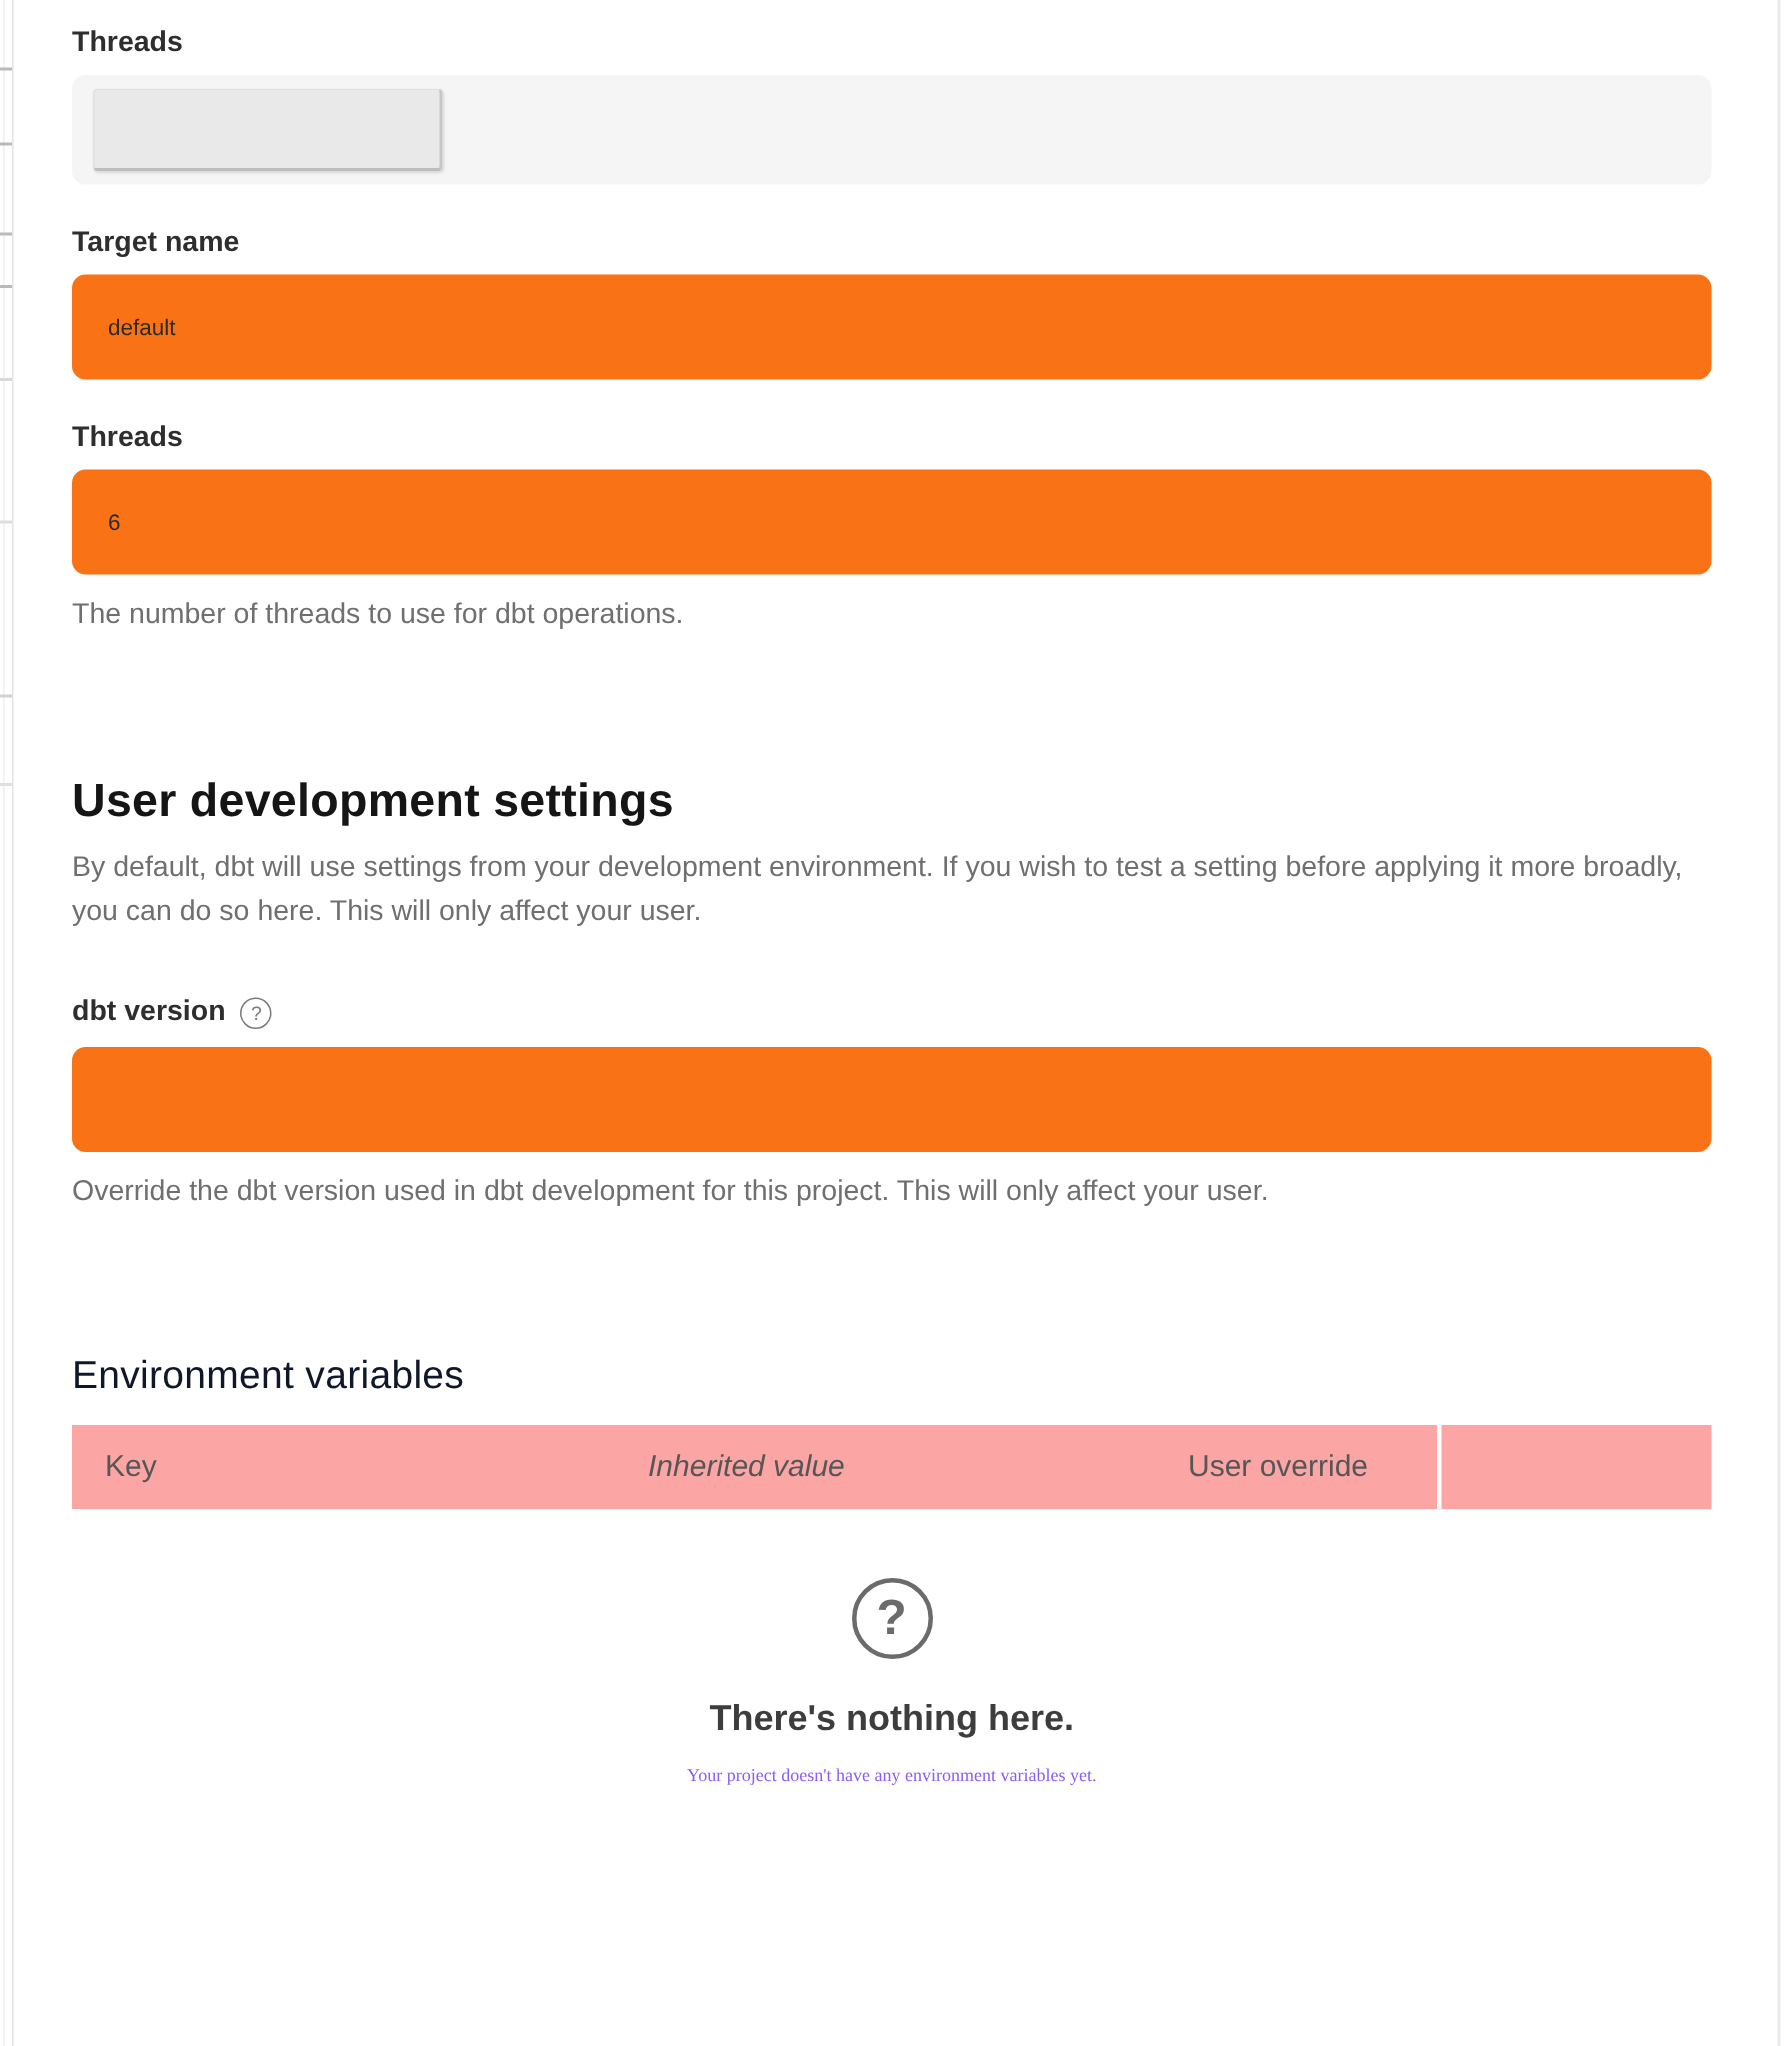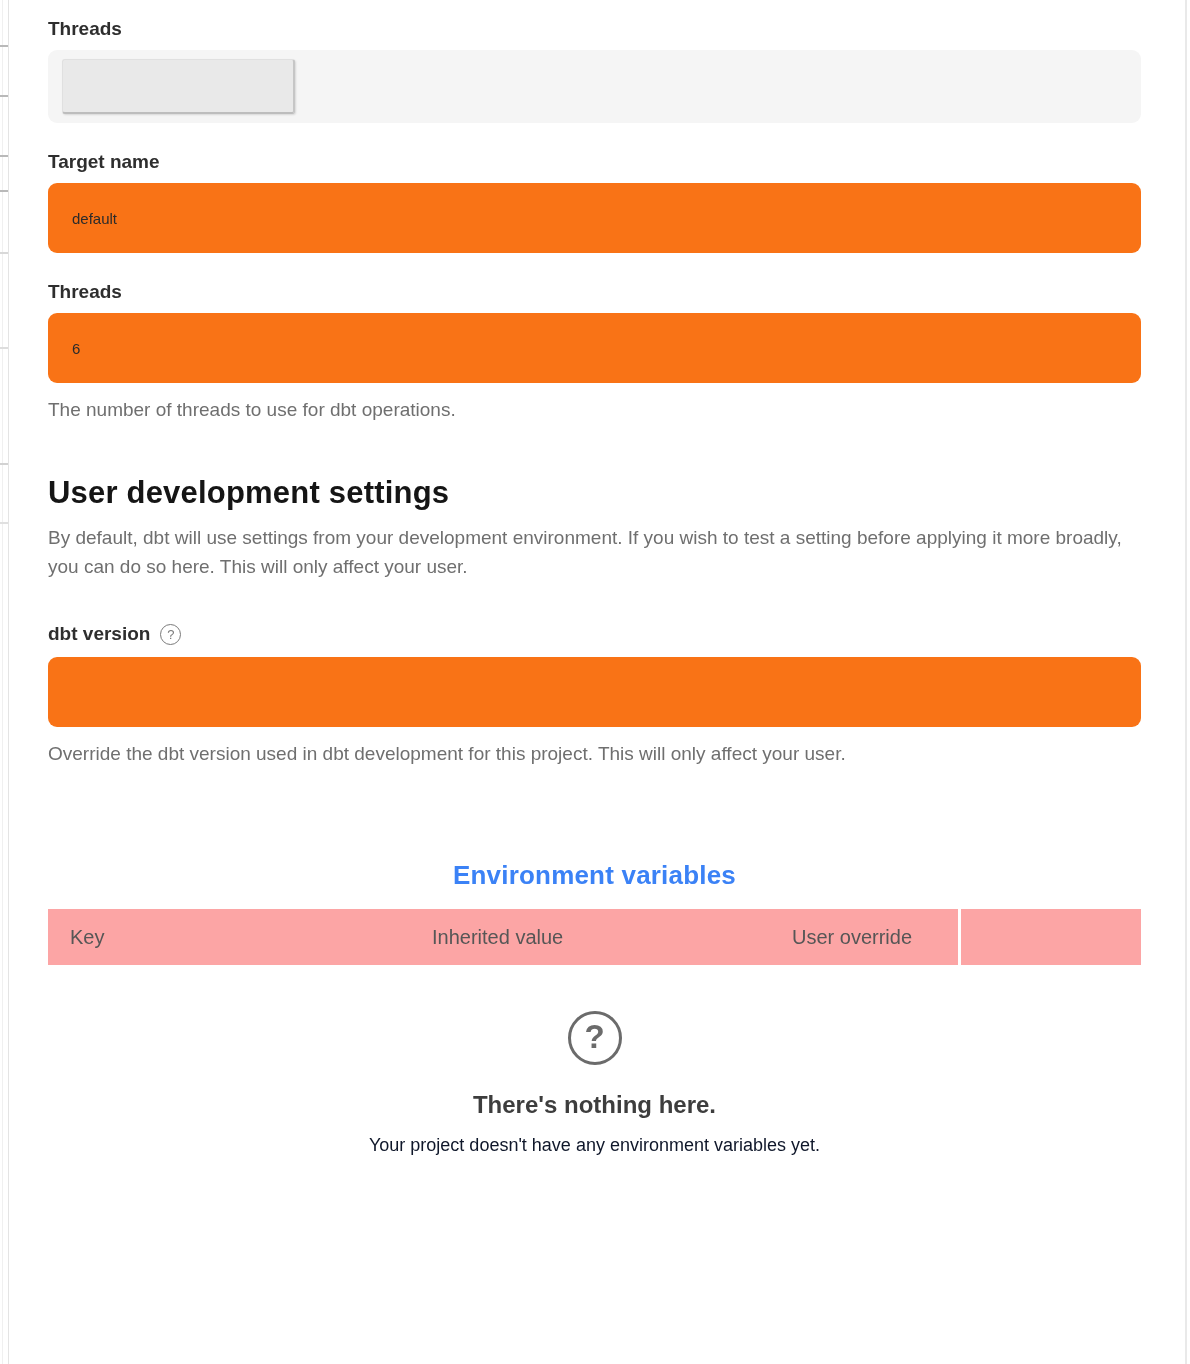--- a/index.html
+++ b/index.html
@@ -56,58 +56,58 @@
   .help-text {
     font-size: 19px; line-height: 29px; color: #6f6f6f;
   }
   .mt10 { margin-top: 10px; }
   .mt12 { margin-top: 12px; }
   .mt28 { margin-top: 28px; }
   .section-title {
     font-size: 31px; font-weight: 700; color: #151515; letter-spacing: 0.2px;
   }
   .subsection-title {
-    font-size: 26px; font-weight: 700; color: #3b82f6; letter-spacing: 0.2px; text-align: center;
+    font-size: 26px; font-weight: 400; color: #0f172a; letter-spacing: 0.2px;
   }
   .help-circle {
     width: 21px; height: 21px; border: 1.5px solid #7a7a7a; border-radius: 50%;
     display: inline-flex; align-items: center; justify-content: center;
     font-size: 13px; font-weight: 400; color: #7a7a7a; cursor: pointer;
   }
   .env-link {
     color: #1f1f1f; font-weight: 700; text-decoration: underline;
     text-underline-offset: 5px; text-decoration-thickness: 1px;
     text-decoration-color: #8a8a8a; cursor: pointer;
   }
   .table-header {
     margin-top: 18px; height: 56px; display: flex; align-items: stretch;
   }
   .th-cell {
     background: #fca5a5; display: flex; align-items: center;
     font-size: 20px; color: #565656; padding-left: 22px;
   }
   .th-key { width: 362px; }
-  .th-inherited { width: 360px; }
+  .th-inherited { width: 360px; font-style: italic; }
   .th-override { width: 188px; }
   .th-gap { width: 3px; background: #ffffff; }
   .th-actions { flex: 1; padding-left: 0; }
   .empty-state {
     margin-top: 46px; display: flex; flex-direction: column; align-items: center;
   }
   .qmark-circle {
     width: 54px; height: 54px; border: 3.5px solid #6b6b6b; border-radius: 50%;
     display: flex; align-items: center; justify-content: center;
     color: #6b6b6b; font-size: 33px; font-weight: 600;
     padding-bottom: 3px;
   }
   .empty-title {
     margin-top: 26px; font-size: 24px; font-weight: 700; color: #3d3d3d;
   }
   .empty-subtitle {
-    margin-top: 16px; font-size: 18px; color: #0f172a;
+    margin-top: 16px; font-size: 12px; color: #8b5cf6; font-family: Liberation Serif, serif;
   }
 </style>
 </head>
 <body>
 
 <div class="left-edge-inner"></div>
 <div class="left-edge"></div>
 <div class="edge-tick" style="top:45px"></div>
 <div class="edge-tick" style="top:95px"></div>
 <div class="edge-tick" style="top:155px"></div>
@@ -125,21 +125,21 @@
     <div class="redacted"></div>
   </div>
 
   <div class="field-label mt28">Target name</div>
   <input class="text-input mt10" type="text" value="default" style="">
 
   <div class="field-label mt28">Threads</div>
   <input class="text-input mt10" type="text" value="6" style="">
   <div class="help-text mt12">The number of threads to use for dbt operations.</div>
 
-  <div class="section-title" style="margin-top:51px">User development settings</div>
+  <div class="section-title" style="margin-top:92px">User development settings</div>
   <div class="help-text mt12">By default, dbt will use settings from your development environment. If you wish to test a setting before applying it more broadly, you can do so here. This will only affect your user.</div>
 
   <div class="field-label" style="margin-top:42px">
     <span>dbt version</span>
     <span class="help-circle">?</span>
   </div>
   <input class="text-input mt12" type="text" value="" style="">
   <div class="help-text mt12">Override the dbt version used in dbt development for this project. This will only affect your user.</div>
 
   <div class="subsection-title" style="margin-top:92px">Environment variables</div>

